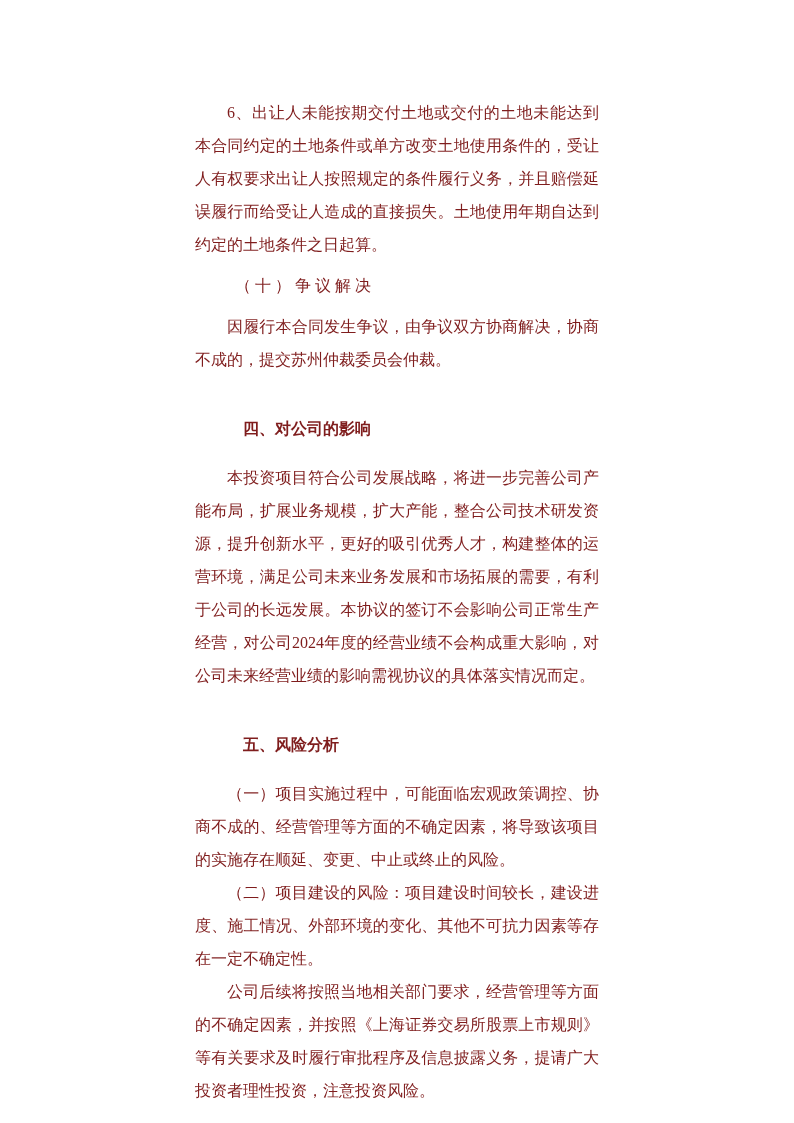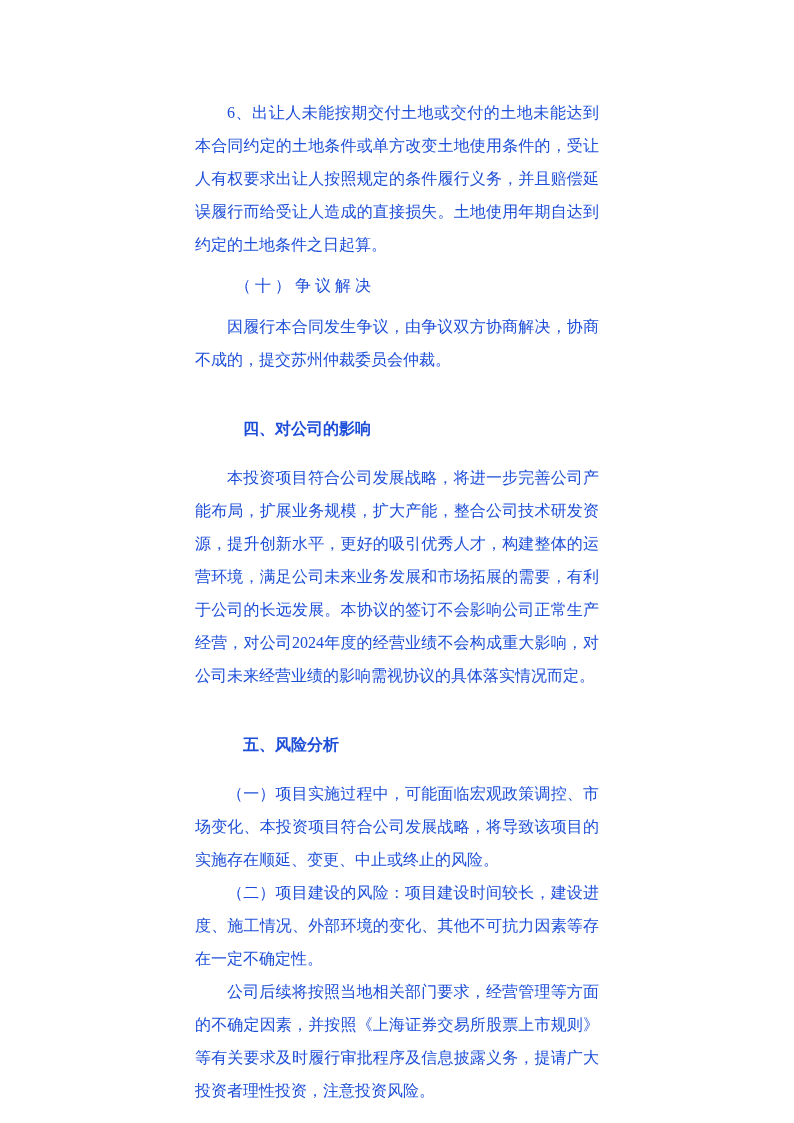--- a/index.html
+++ b/index.html
@@ -8,21 +8,21 @@
     background: #ffffff;
   }
   .page {
     position: relative;
     width: 630px;
     height: 1123px;
     margin: 0 auto;
     background: #ffffff;
     box-sizing: border-box;
     padding: 96px 113px 0 113px;
-    color: #1d4ed8;
+    color: #7f1d1d;
     font-family: "Liberation Serif", "DejaVu Serif", serif;
     font-size: 16px;
     line-height: 33px;
     overflow: hidden;
   }
   .para {
     margin: 0;
     text-align: justify;
     text-indent: 2em;
     word-break: break-all;
@@ -67,21 +67,21 @@
   <div class="gap-small"></div>
 
   <p class="heading">四、对公司的影响</p>
 
   <p class="para">本投资项目符合公司发展战略，将进一步完善公司产能布局，扩展业务规模，扩大产能，整合公司技术研发资源，提升创新水平，更好的吸引优秀人才，构建整体的运营环境，满足公司未来业务发展和市场拓展的需要，有利于公司的长远发展。本协议的签订不会影响公司正常生产经营，对公司2024年度的经营业绩不会构成重大影响，对公司未来经营业绩的影响需视协议的具体落实情况而定。</p>
 
   <div class="gap-small"></div>
 
   <p class="heading">五、风险分析</p>
 
-  <p class="para">（一）项目实施过程中，可能面临宏观政策调控、市场变化、本投资项目符合公司发展战略，将导致该项目的实施存在顺延、变更、中止或终止的风险。</p>
+  <p class="para">（一）项目实施过程中，可能面临宏观政策调控、协商不成的、经营管理等方面的不确定因素，将导致该项目的实施存在顺延、变更、中止或终止的风险。</p>
 
   <p class="para">（二）项目建设的风险：项目建设时间较长，建设进度、施工情况、外部环境的变化、其他不可抗力因素等存在一定不确定性。</p>
 
   <p class="para">公司后续将按照当地相关部门要求，经营管理等方面的不确定因素，并按照《上海证券交易所股票上市规则》等有关要求及时履行审批程序及信息披露义务，提请广大投资者理性投资，注意投资风险。</p>
 
   <div class="gap-large"></div>
 
   <p class="closing">特此公告。</p>
 
   <div class="gap-xl"></div>

